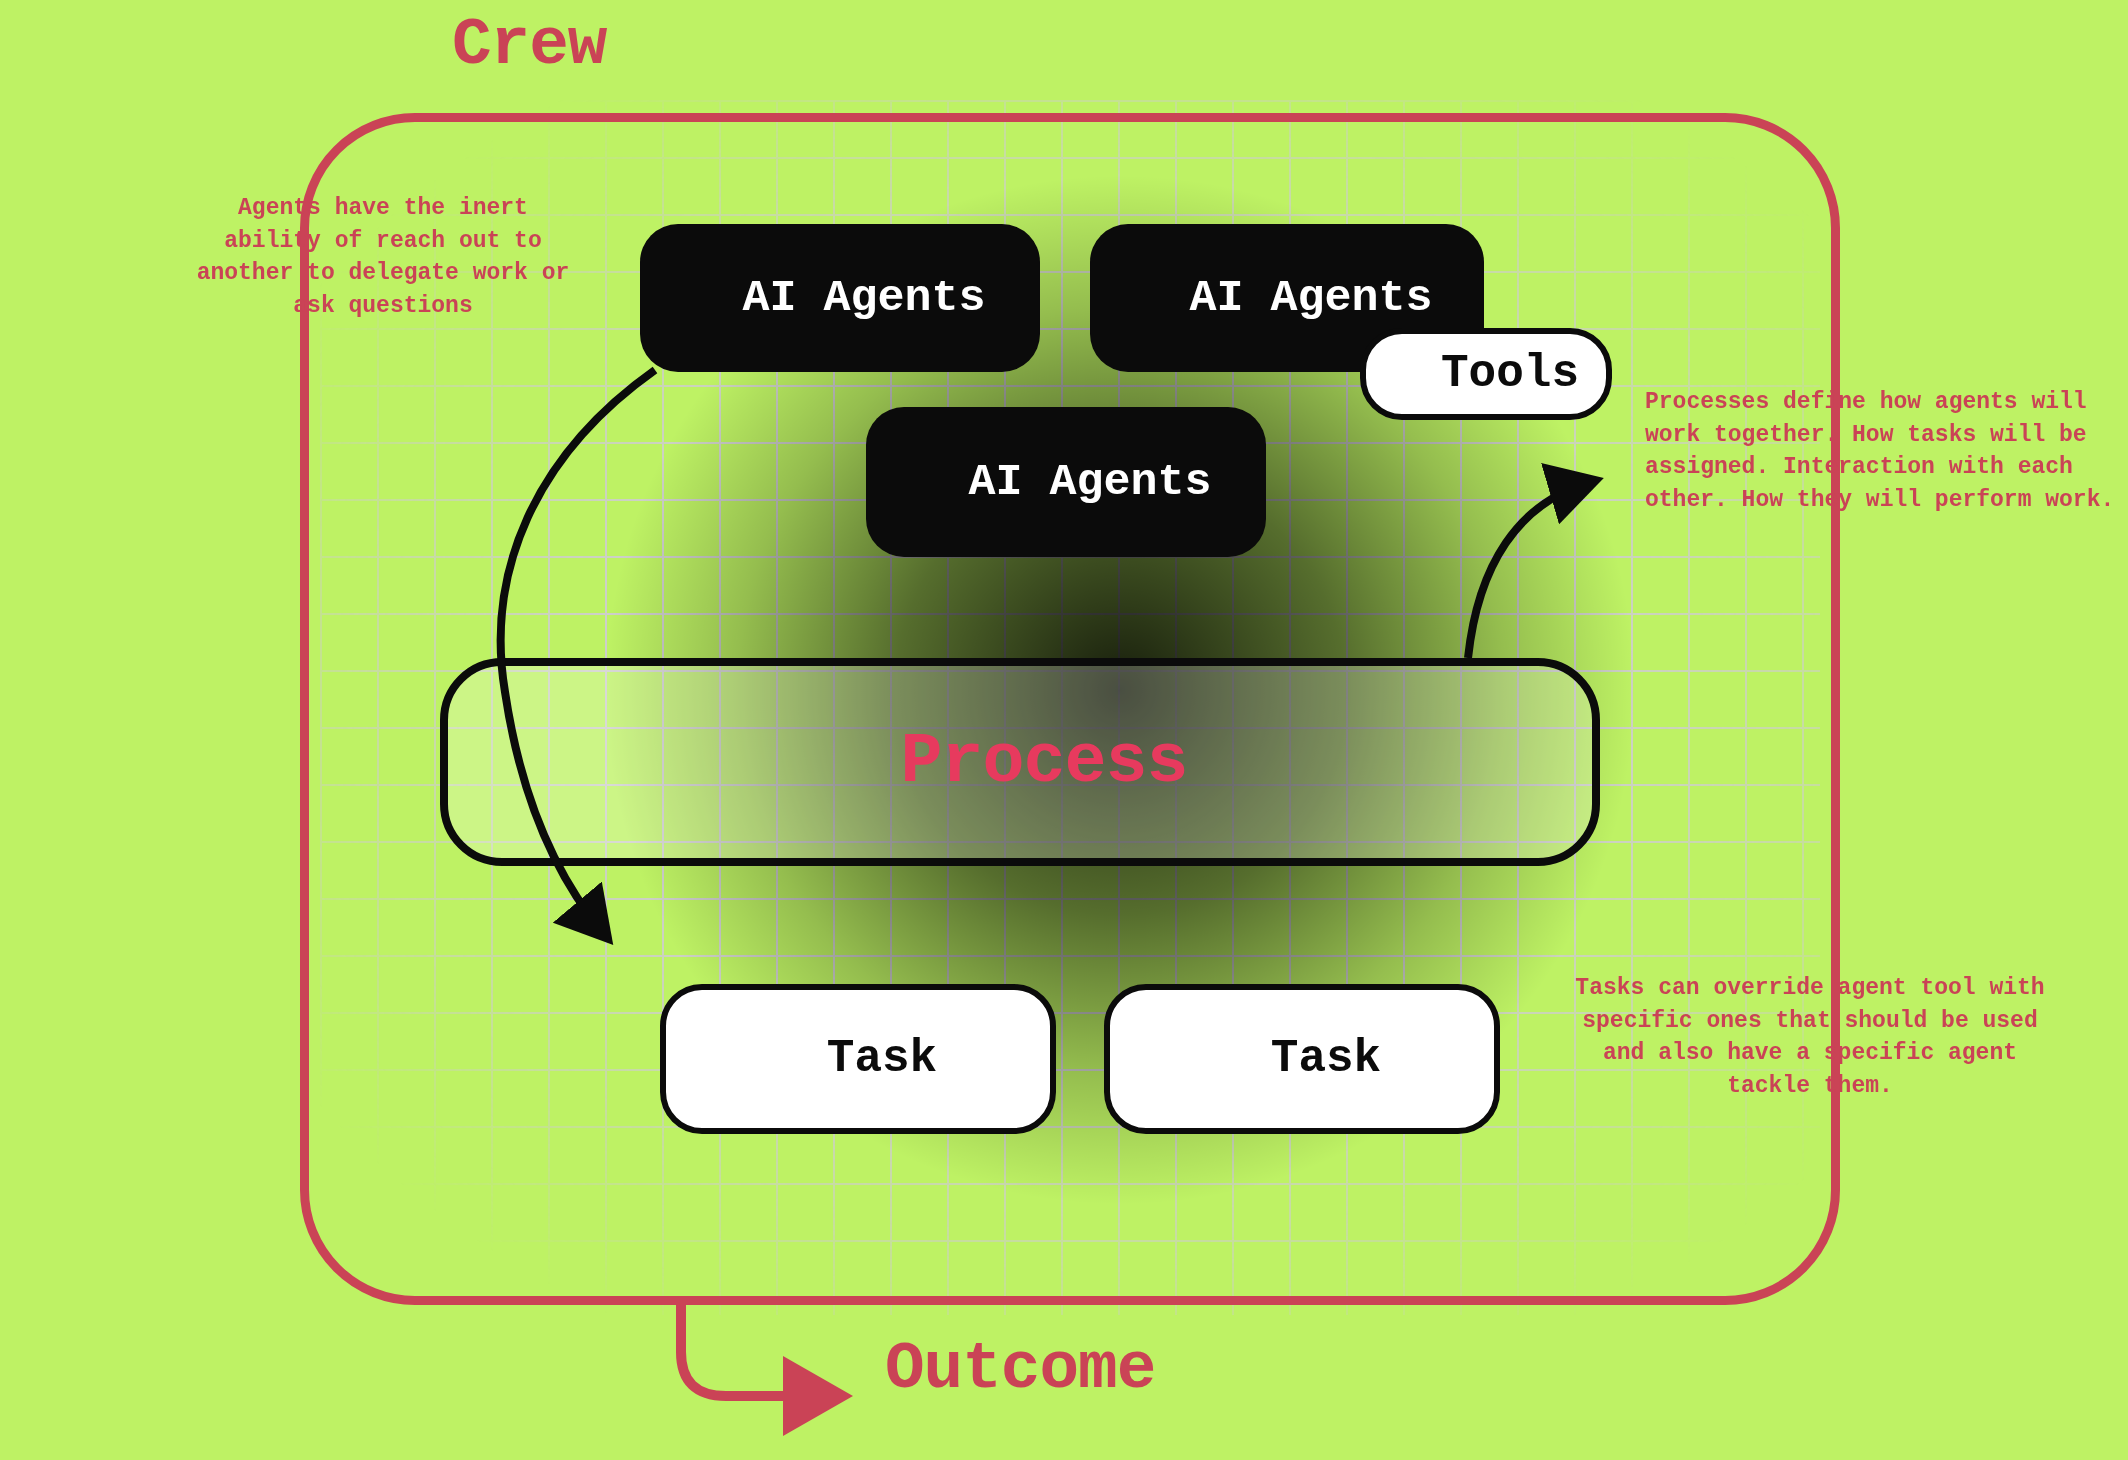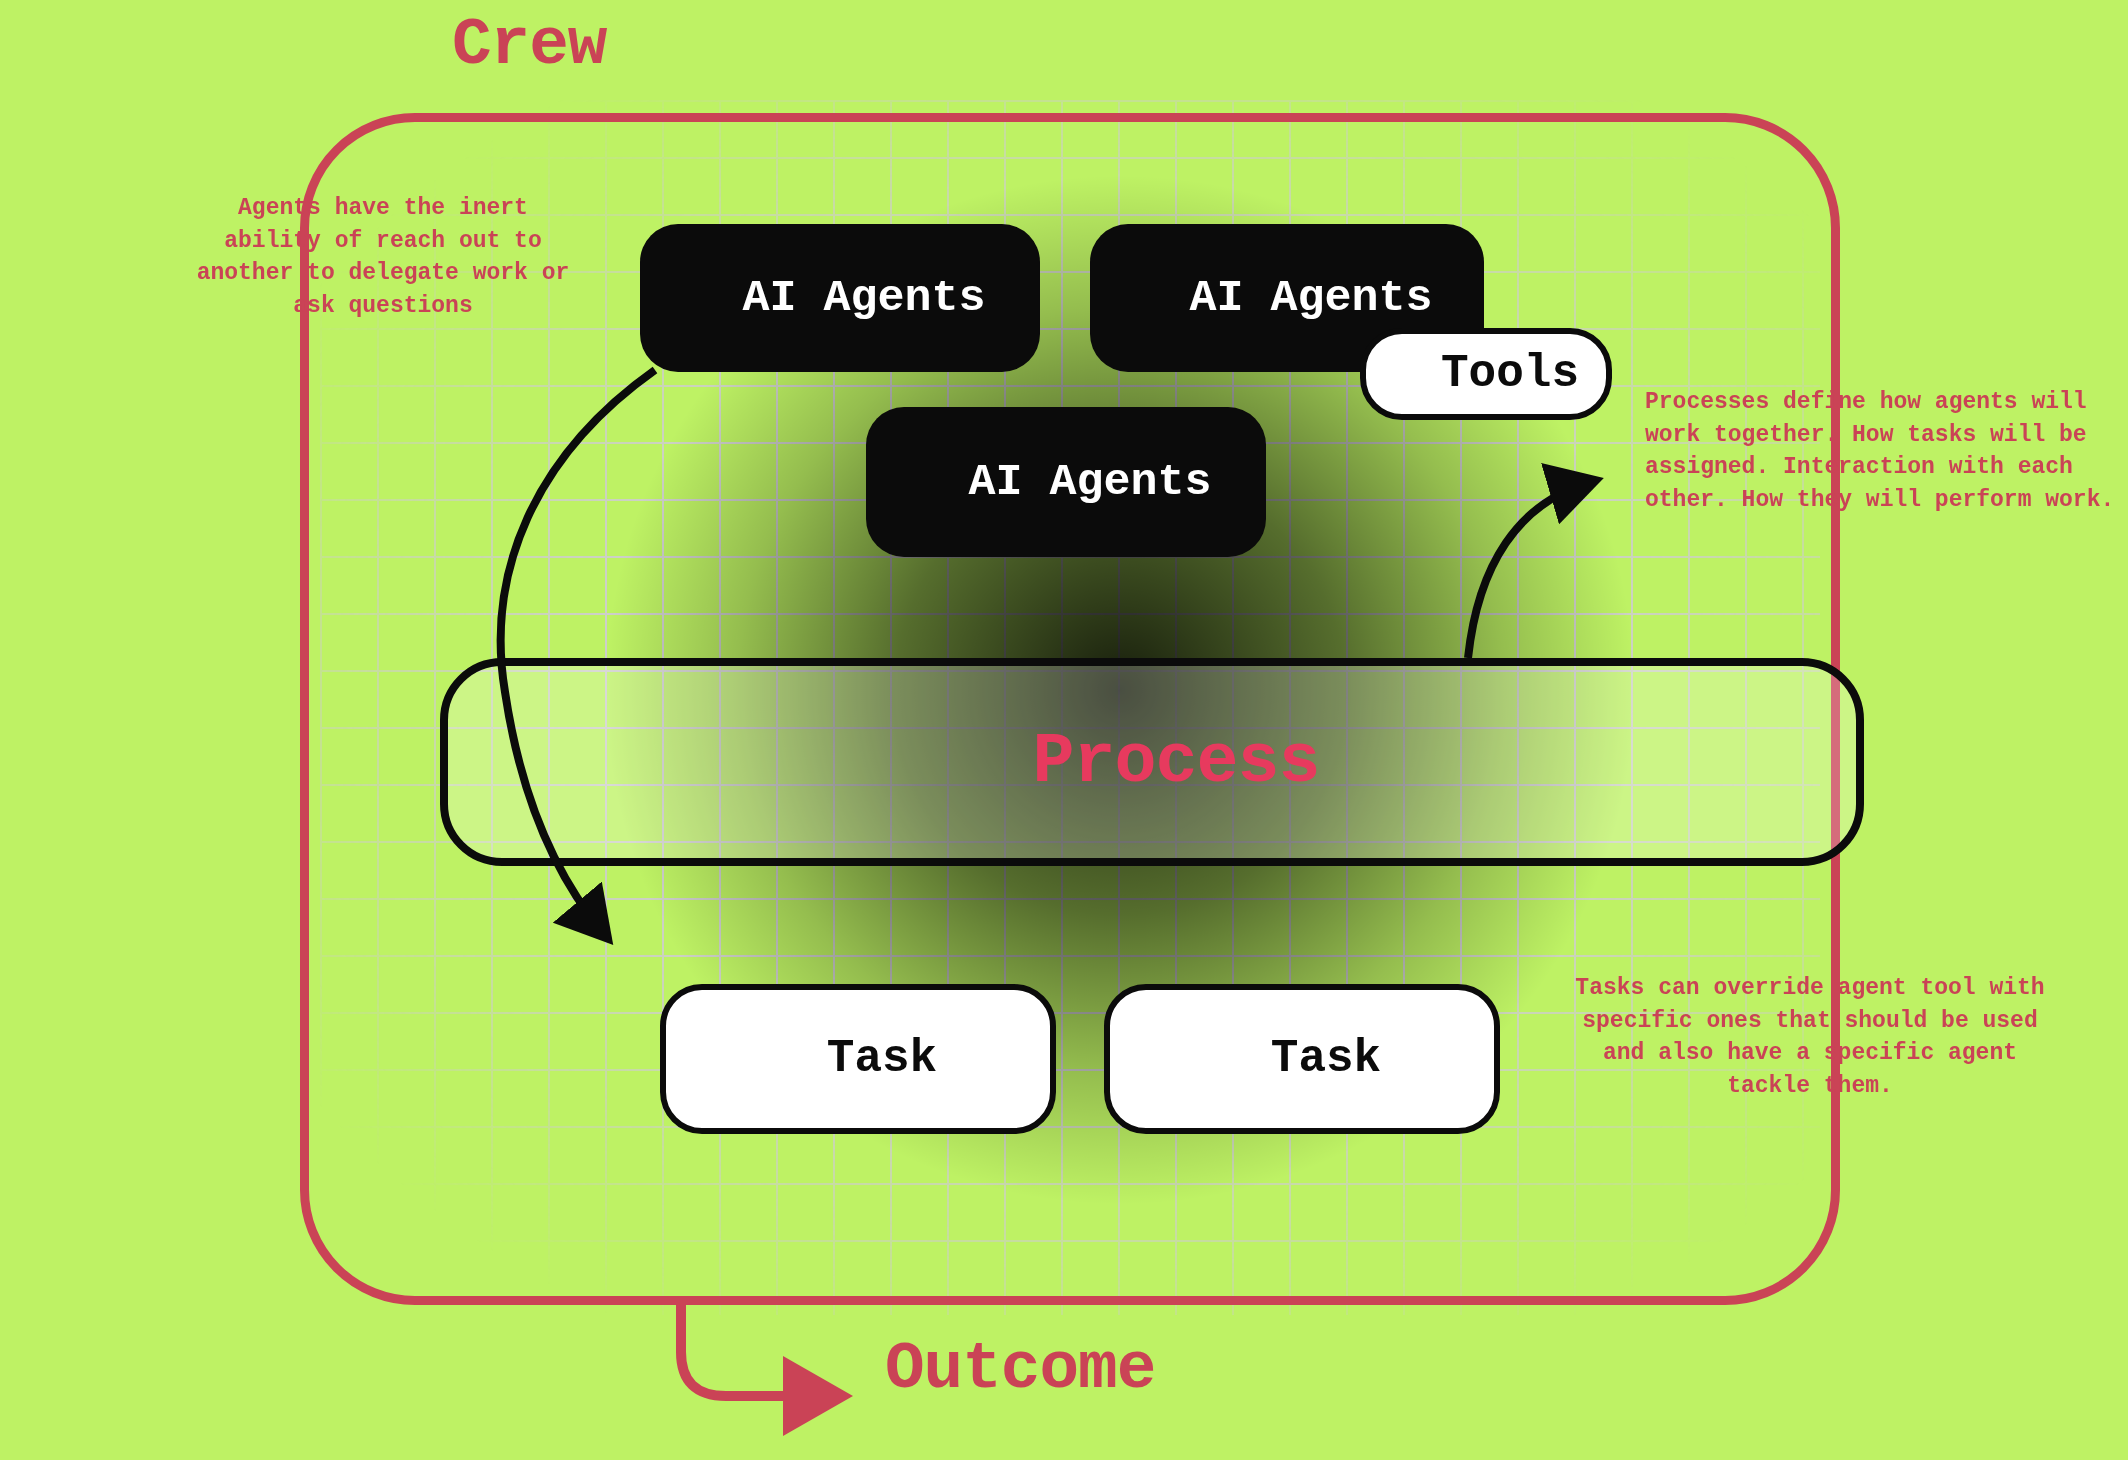--- a/index.html
+++ b/index.html
@@ -35,21 +35,21 @@
     position:absolute;display:flex;align-items:center;justify-content:center;
     box-sizing:border-box;font-weight:700;padding-left:48px;
   }
   .node.black{background:#0b0b0b;color:#ffffff;border-radius:38px;font-size:45px;}
   .node.white{background:#ffffff;color:#0b0b0b;border:6px solid #0b0b0b;border-radius:42px;font-size:46px;}
   .agent-1{left:640px;top:224px;width:400px;height:148px;}
   .agent-2{left:1090px;top:224px;width:394px;height:148px;}
   .agent-3{left:866px;top:407px;width:400px;height:150px;}
   .tools{left:1360px;top:328px;width:252px;height:92px;border-radius:46px;font-size:30px;z-index:6;}
   .process{
-    left:440px;top:658px;width:1424px;height:208px;
+    left:440px;top:658px;width:1160px;height:208px;
     background:rgba(255,255,255,0.22);border:8px solid #0b0b0b;border-radius:62px;
     color:#e73a5e;font-size:70px;letter-spacing:-1px;
   }
   .task-1{left:660px;top:984px;width:396px;height:150px;border-radius:46px;}
   .task-2{left:1104px;top:984px;width:396px;height:150px;border-radius:46px;}
   .note{
     position:absolute;color:#ca4356;font-weight:700;font-size:23px;line-height:1.42;z-index:5;
   }
   .note-left{left:186px;top:192px;width:394px;text-align:center;}
   .note-right-top{left:1645px;top:386px;width:500px;text-align:left;}

